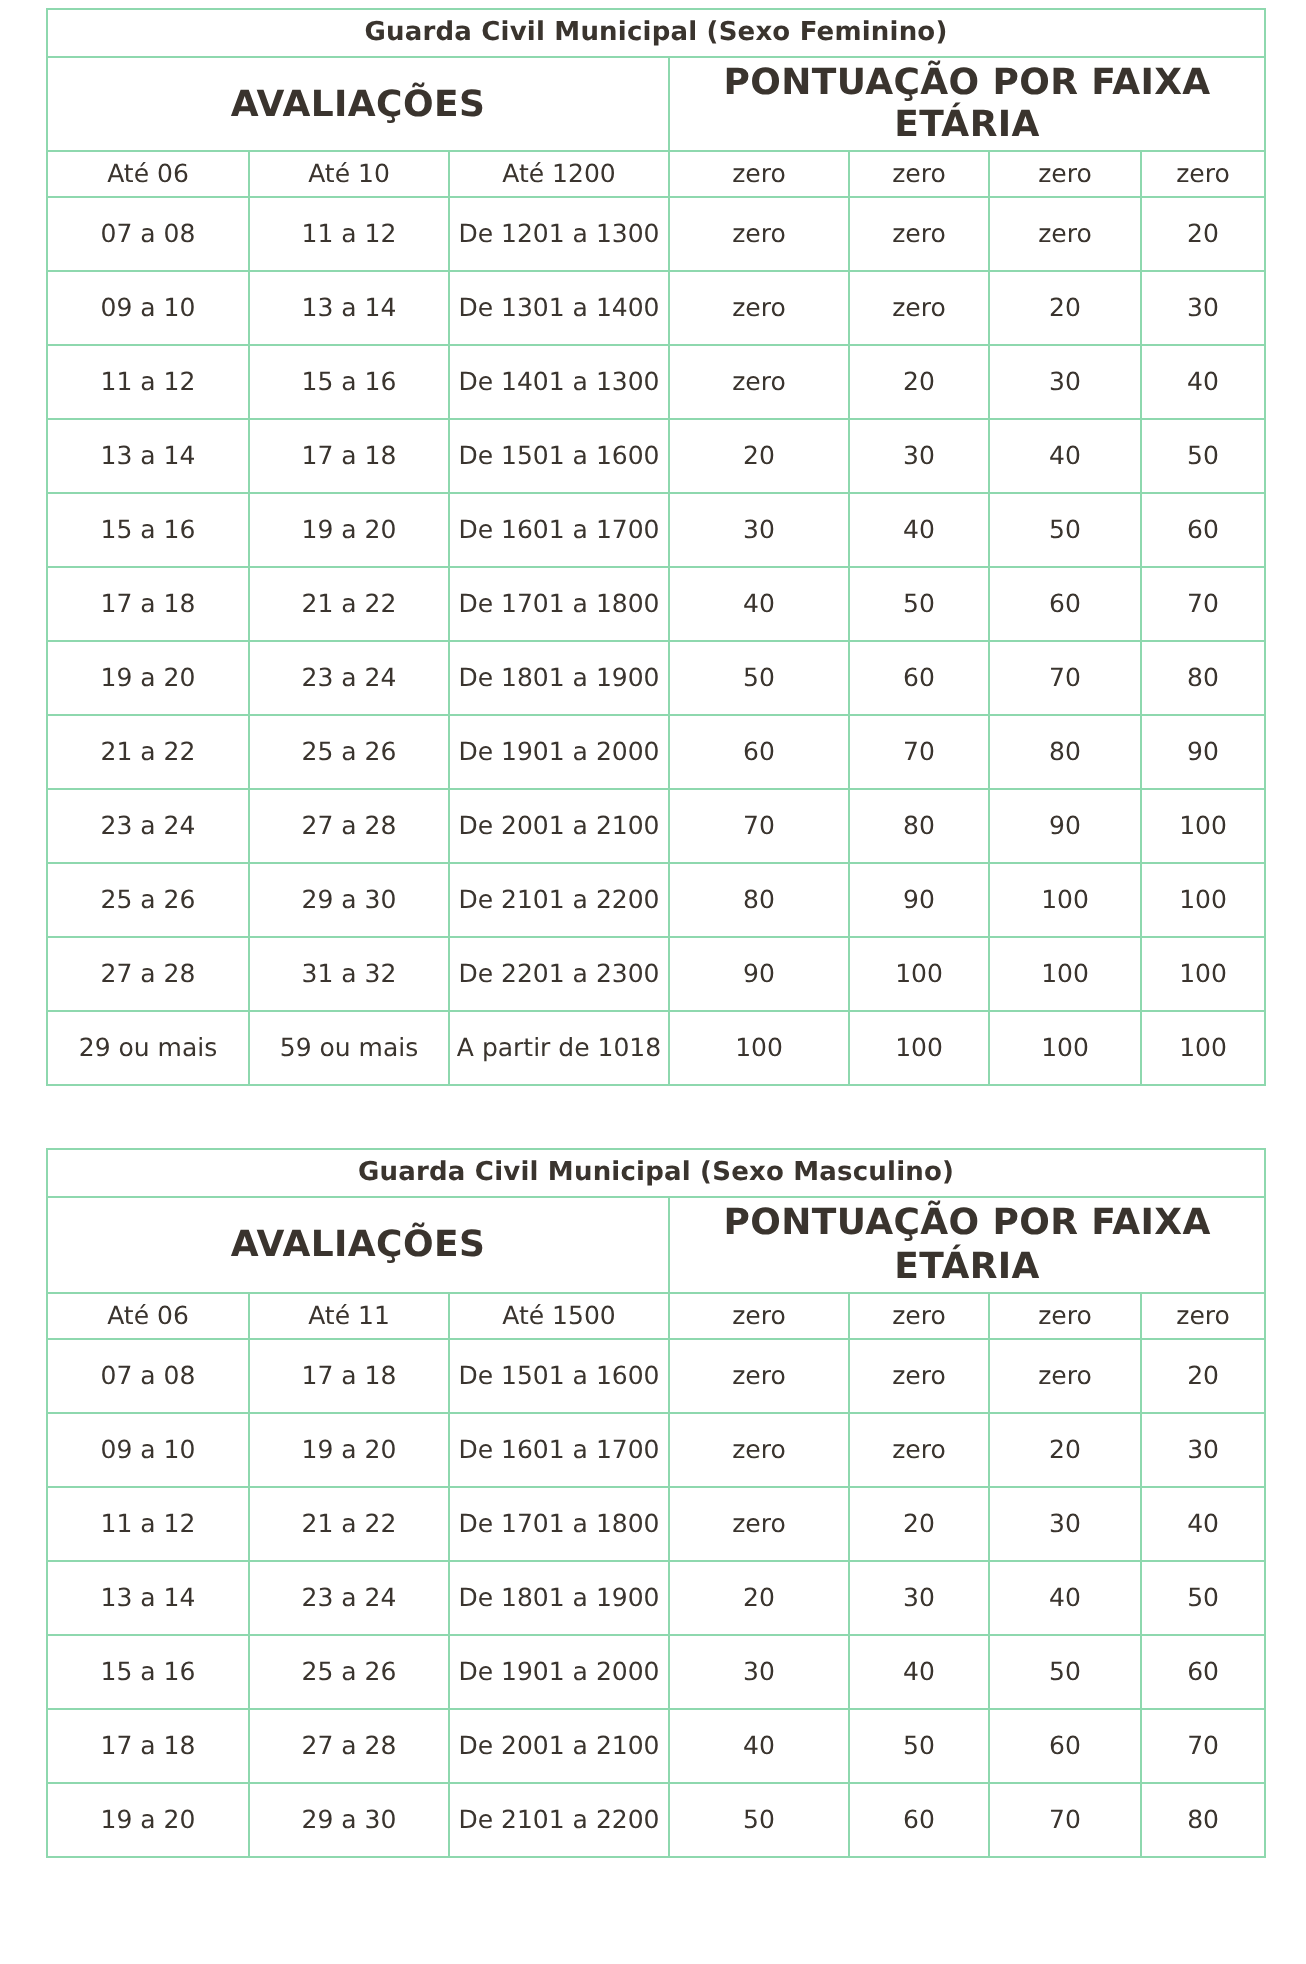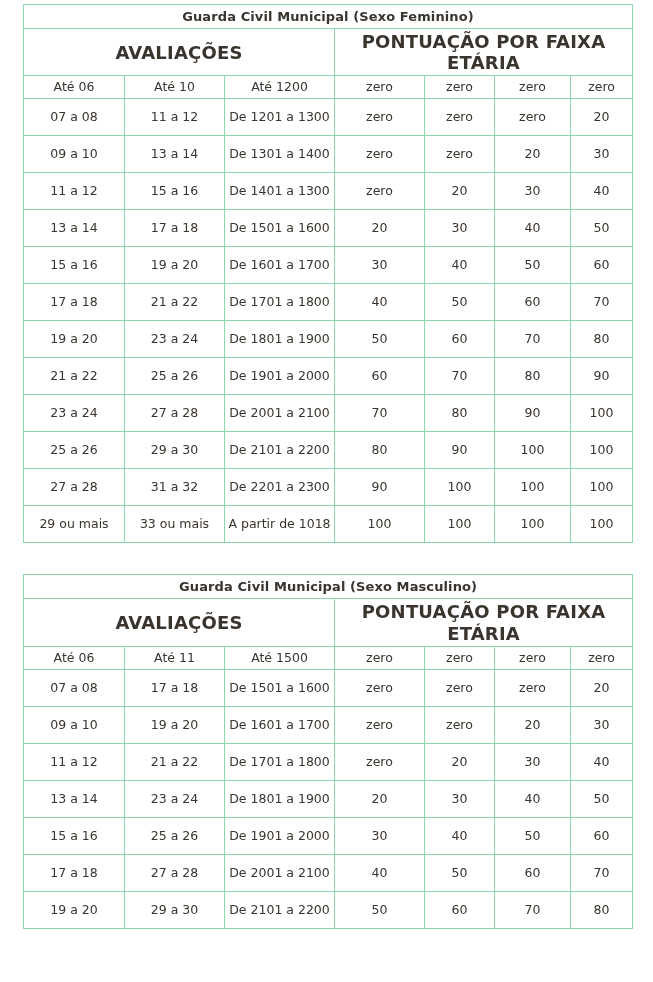--- a/index.html
+++ b/index.html
@@ -205,21 +205,21 @@
         <td class="data-cell tall">27 a 28</td>
         <td class="data-cell tall">31 a 32</td>
         <td class="data-cell tall">De 2201 a 2300</td>
         <td class="data-cell tall">90</td>
         <td class="data-cell tall">100</td>
         <td class="data-cell tall">100</td>
         <td class="data-cell tall">100</td>
       </tr>
       <tr>
         <td class="data-cell tall">29 ou mais</td>
-        <td class="data-cell tall">33 ou mais</td>
+        <td class="data-cell tall">59 ou mais</td>
         <td class="data-cell tall">A partir de 1018</td>
         <td class="data-cell tall">100</td>
         <td class="data-cell tall">100</td>
         <td class="data-cell tall">100</td>
         <td class="data-cell tall">100</td>
       </tr>
     </tbody>
   </table>
 
   <div class="spacer"></div>

